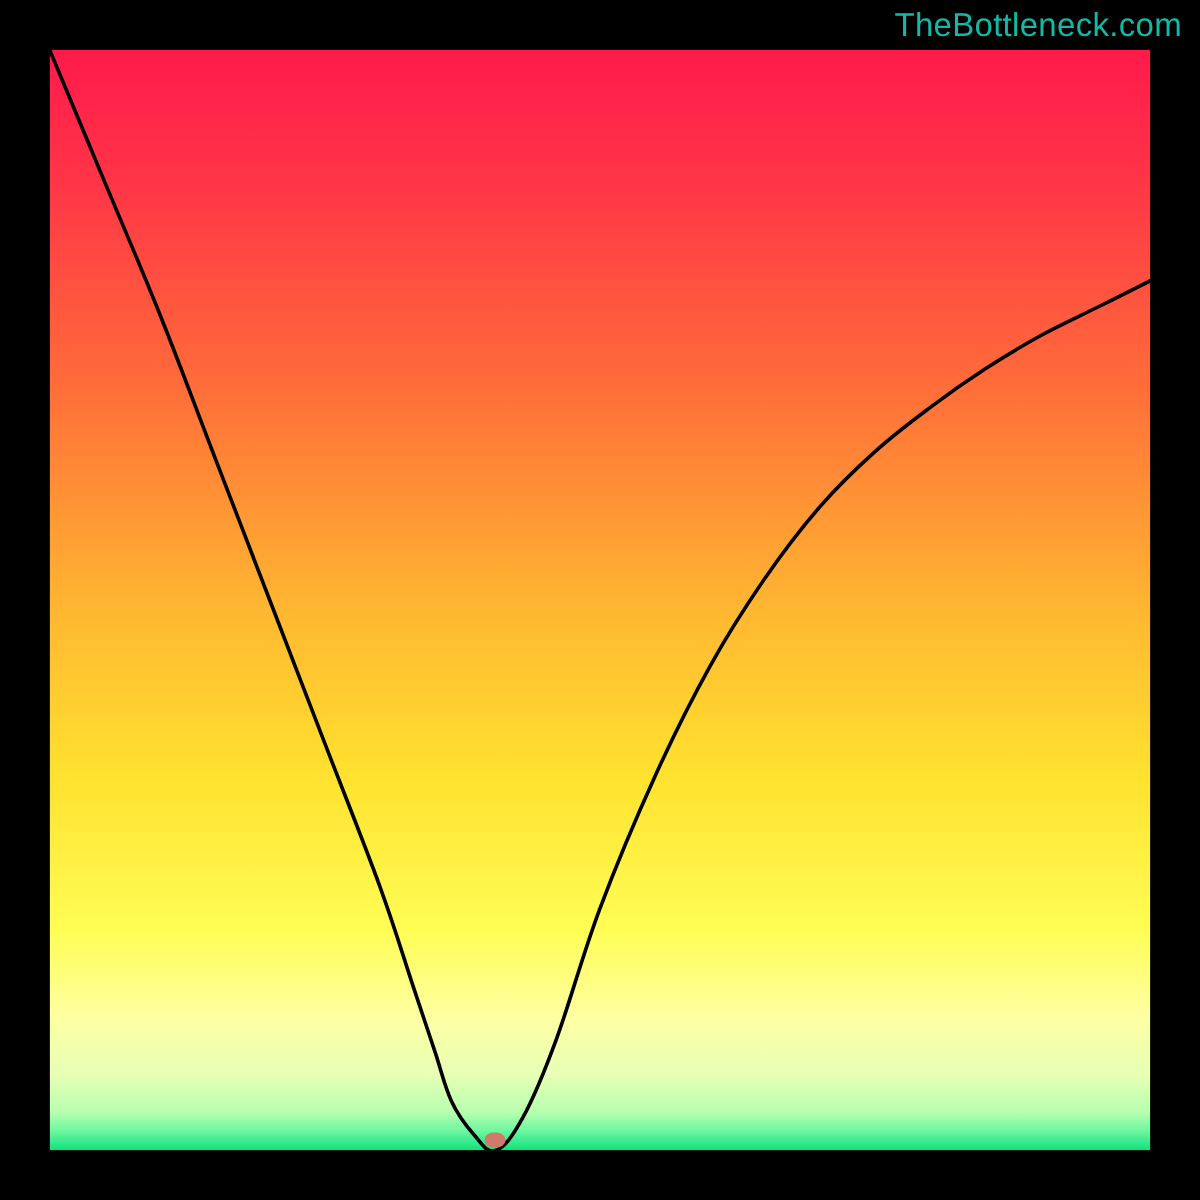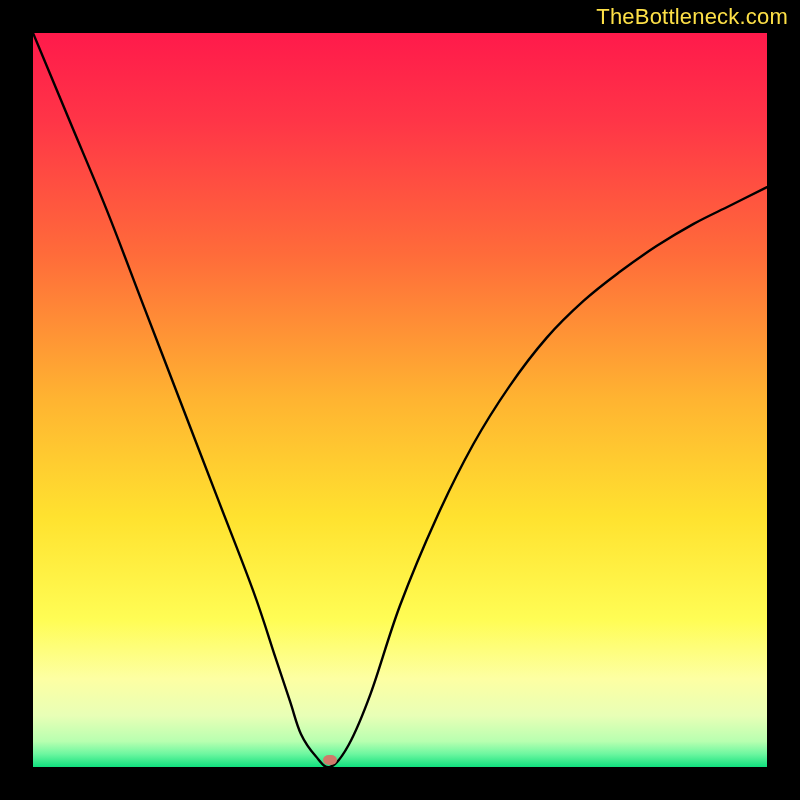--- a/index.html
+++ b/index.html
@@ -38,21 +38,21 @@
     position: absolute;
     left: 0;
     top: 0;
     width: 100%;
     height: 100%;
   }
   .watermark {
     position: absolute;
     top: 4px;
     right: 12px;
-    color: #fde047;
+    color: #14b8a6;
     font-size: 22px;
     font-weight: 500;
     letter-spacing: 0.2px;
   }
   .marker {
     position: absolute;
     width: 14px;
     height: 10px;
     border-radius: 6px / 5px;
     transform: translate(-50%, -50%);

